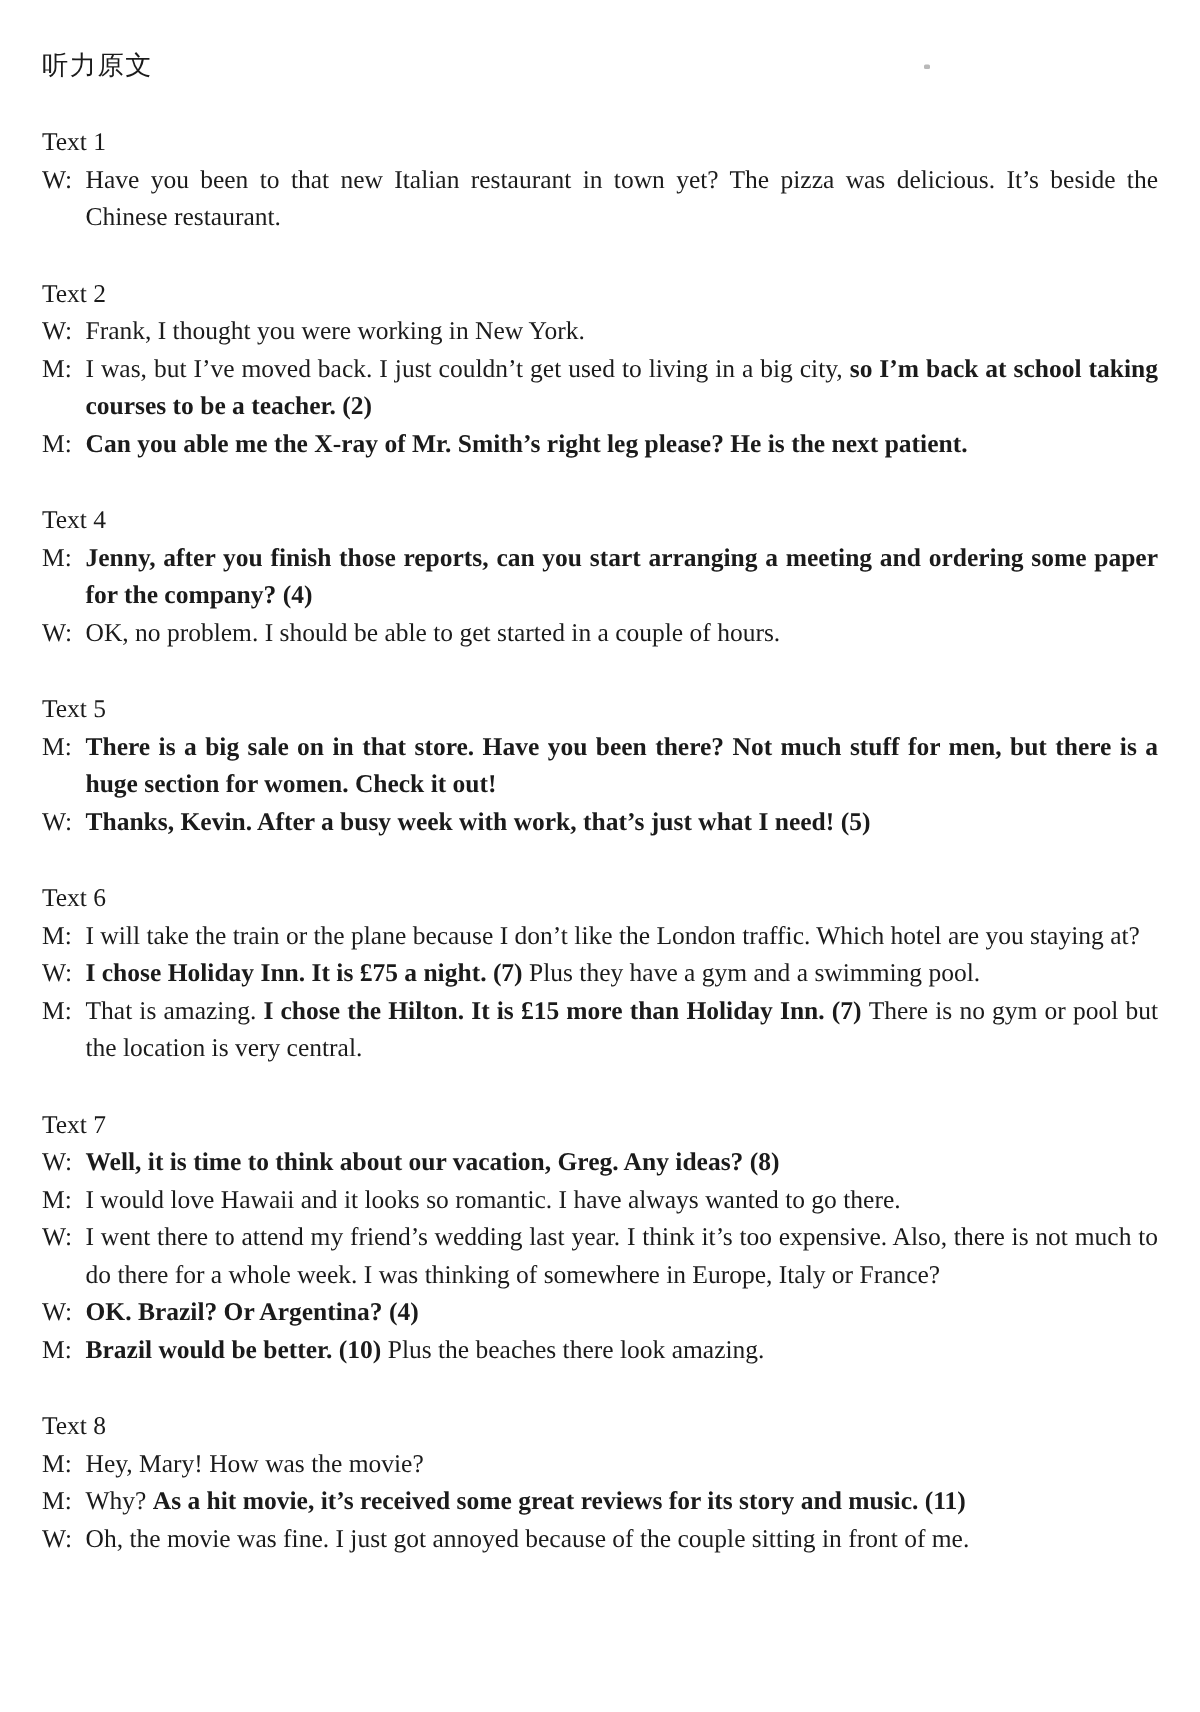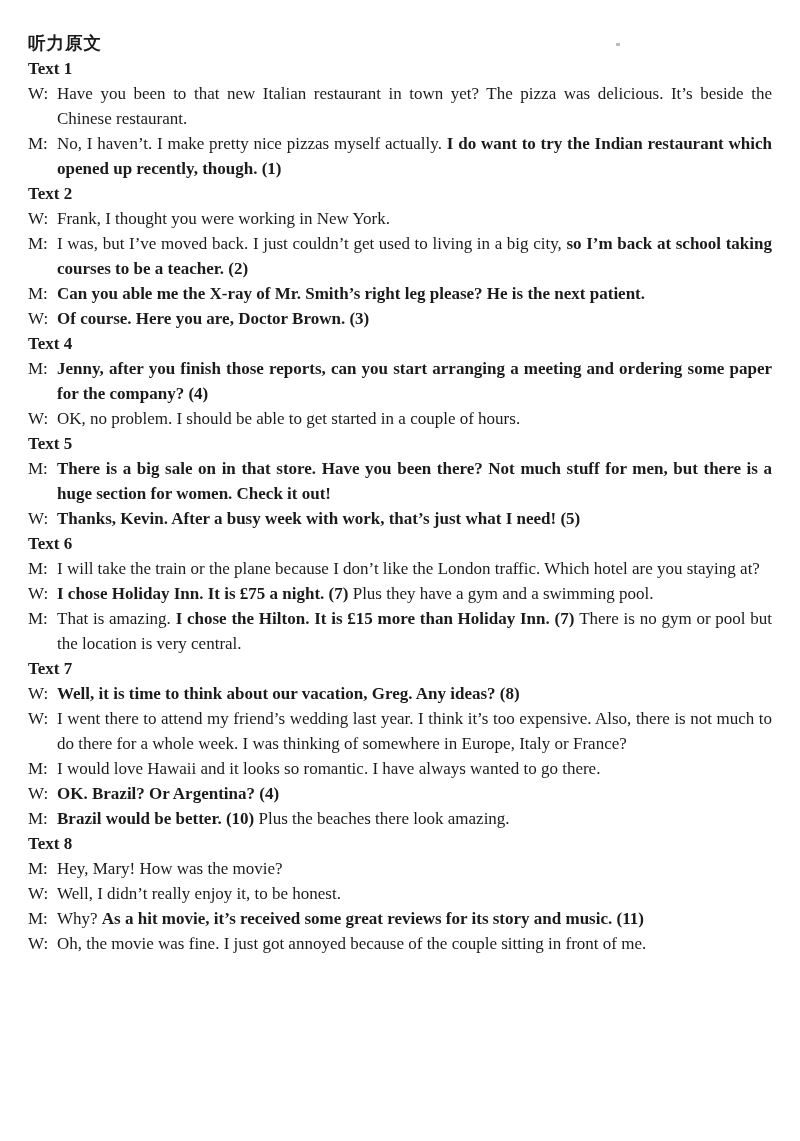--- a/index.html
+++ b/index.html
@@ -14,26 +14,27 @@
     position: relative;
     font-family: "Liberation Serif", "DejaVu Serif", serif;
     color: #1b1b1b;
   }
   .doc {
     padding: 31px 28px 0 28px;
     font-size: 17px;
     line-height: 25px;
   }
   .page-title {
-    font-weight: bold;
+    font-weight: normal;
     font-size: 17.5px;
     letter-spacing: 1px;
   }
   .section-label {
-    font-weight: bold;
+    font-weight: normal;
+    margin-top: 26px;
   }
   p.line {
     margin: 0;
     padding-left: 29px;
     text-indent: -29px;
     text-align: justify;
   }
   .speaker {
     display: inline-block;
     width: 29px;
@@ -56,41 +57,38 @@
 </head>
 <body>
 
 <div class="scan-dot"></div>
 
 <div class="doc">
   <div class="page-title">听力原文</div>
   <div>
       <div class="section-label">Text 1</div>
       <p class="line"><span class="speaker">W:</span><span class="seg">Have you been to that new Italian restaurant in town yet? The pizza was delicious. It’s beside the Chinese restaurant.</span></p>
-      <p class="line"><span class="speaker">M:</span><span class="seg">No, I haven’t. I make pretty nice pizzas myself actually. </span><span class="seg bold">I do want to try the Indian restaurant which opened up recently, though. (1)</span></p>
       <div class="section-label">Text 2</div>
       <p class="line"><span class="speaker">W:</span><span class="seg">Frank, I thought you were working in New York.</span></p>
       <p class="line"><span class="speaker">M:</span><span class="seg">I was, but I’ve moved back. I just couldn’t get used to living in a big city, </span><span class="seg bold">so I’m back at school taking courses to be a teacher. (2)</span></p>
       <p class="line"><span class="speaker">M:</span><span class="seg bold">Can you able me the X-ray of Mr. Smith’s right leg please? He is the next patient.</span></p>
-      <p class="line"><span class="speaker">W:</span><span class="seg bold">Of course. Here you are, Doctor Brown. (3)</span></p>
       <div class="section-label">Text 4</div>
       <p class="line"><span class="speaker">M:</span><span class="seg bold">Jenny, after you finish those reports, can you start arranging a meeting and ordering some paper for the company? (4)</span></p>
       <p class="line"><span class="speaker">W:</span><span class="seg">OK, no problem. I should be able to get started in a couple of hours.</span></p>
       <div class="section-label">Text 5</div>
       <p class="line"><span class="speaker">M:</span><span class="seg bold">There is a big sale on in that store. Have you been there? Not much stuff for men, but there is a huge section for women. Check it out!</span></p>
       <p class="line"><span class="speaker">W:</span><span class="seg bold">Thanks, Kevin. After a busy week with work, that’s just what I need! (5)</span></p>
       <div class="section-label">Text 6</div>
       <p class="line"><span class="speaker">M:</span><span class="seg">I will take the train or the plane because I don’t like the London traffic. Which hotel are you staying at?</span></p>
       <p class="line"><span class="speaker">W:</span><span class="seg bold">I chose Holiday Inn. It is £75 a night. (7) </span><span class="seg">Plus they have a gym and a swimming pool.</span></p>
       <p class="line"><span class="speaker">M:</span><span class="seg">That is amazing. </span><span class="seg bold">I chose the Hilton. It is £15 more than Holiday Inn. (7) </span><span class="seg">There is no gym or pool but the location is very central.</span></p>
       <div class="section-label">Text 7</div>
       <p class="line"><span class="speaker">W:</span><span class="seg bold">Well, it is time to think about our vacation, Greg. Any ideas? (8)</span></p>
+      <p class="line"><span class="speaker">M:</span><span class="seg">I would love Hawaii and it looks so romantic. I have always wanted to go there.</span></p>
       <p class="line"><span class="speaker">W:</span><span class="seg">I went there to attend my friend’s wedding last year. I think it’s too expensive. Also, there is not much to do there for a whole week. I was thinking of somewhere in Europe, Italy or France?</span></p>
-      <p class="line"><span class="speaker">M:</span><span class="seg">I would love Hawaii and it looks so romantic. I have always wanted to go there.</span></p>
       <p class="line"><span class="speaker">W:</span><span class="seg bold">OK. Brazil? Or Argentina? (4)</span></p>
       <p class="line"><span class="speaker">M:</span><span class="seg bold">Brazil would be better. (10) </span><span class="seg">Plus the beaches there look amazing.</span></p>
       <div class="section-label">Text 8</div>
       <p class="line"><span class="speaker">M:</span><span class="seg">Hey, Mary! How was the movie?</span></p>
-      <p class="line"><span class="speaker">W:</span><span class="seg">Well, I didn’t really enjoy it, to be honest.</span></p>
       <p class="line"><span class="speaker">M:</span><span class="seg">Why? </span><span class="seg bold">As a hit movie, it’s received some great reviews for its story and music. (11)</span></p>
       <p class="line"><span class="speaker">W:</span><span class="seg">Oh, the movie was fine. I just got annoyed because of the couple sitting in front of me.</span></p>
     </div>
 </div>
 
 </body></html>

